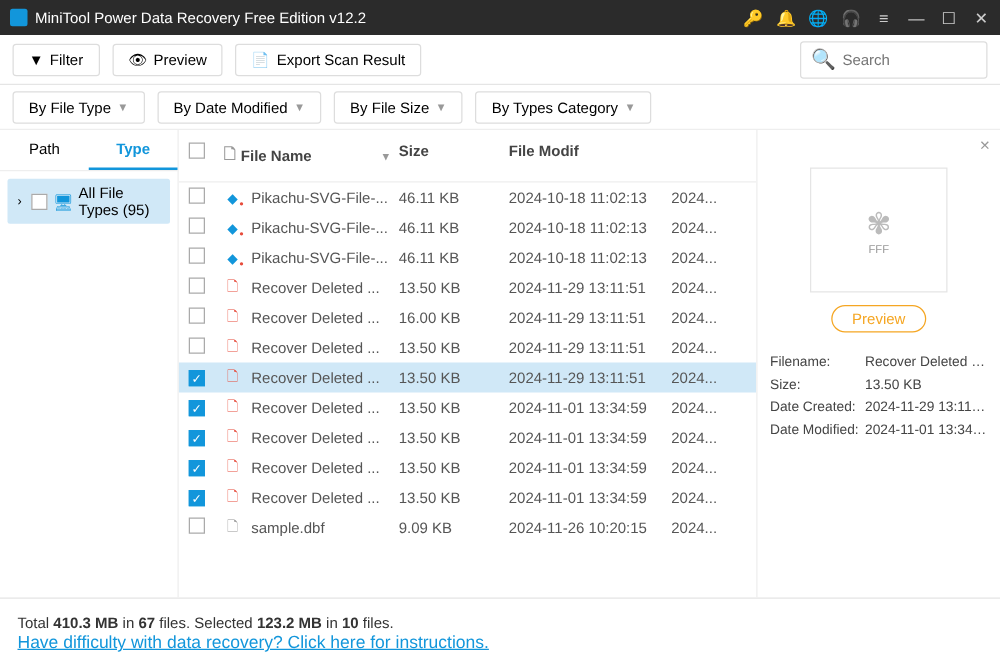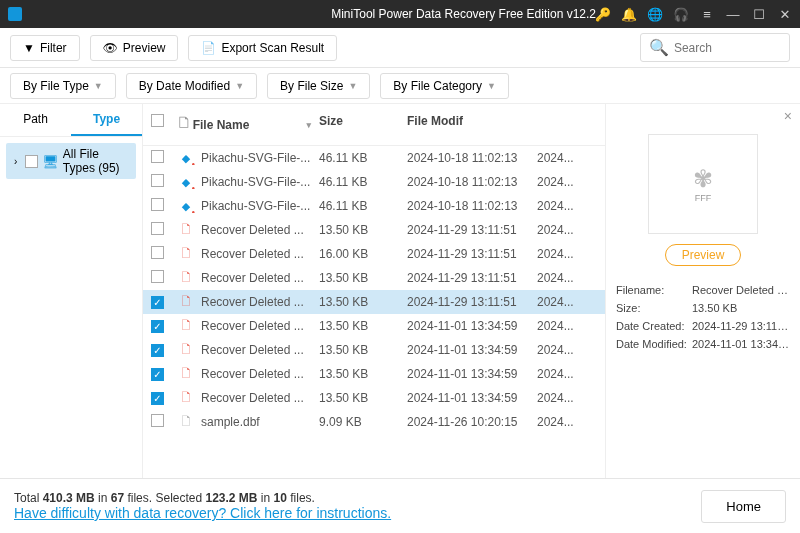--- a/index.html
+++ b/index.html
@@ -1,17 +1,17 @@
 <!DOCTYPE html>
 <html><head>
 <meta charset="utf-8">
 <style>
 * { margin: 0; padding: 0; box-sizing: border-box; font-family: -apple-system, "Segoe UI", Arial, sans-serif; }
 body { width: 800px; height: 533px; background: #f5f5f5; overflow: hidden; }
-.titlebar { height: 28px; background: #2b2b2b; color: #fff; display: flex; align-items: center; padding: 0 8px; font-size: 12px; text-align: right; }
+.titlebar { height: 28px; background: #2b2b2b; color: #fff; display: flex; align-items: center; padding: 0 8px; font-size: 12px; }
 .titlebar .logo { width: 14px; height: 14px; background: #1296db; border-radius: 2px; margin-right: 6px; }
 .titlebar .title { flex: 1; font-weight: 500; }
 .titlebar .tb-icons { display: flex; gap: 12px; align-items: center; }
 .titlebar .tb-icons span { display: inline-flex; width: 14px; height: 14px; align-items: center; justify-content: center; font-size: 13px; color: #ccc; cursor: pointer; }
 .titlebar .key { color: #f0c040; }
 .toolbar { height: 40px; background: #fff; border-bottom: 1px solid #e5e5e5; display: flex; align-items: center; padding: 0 10px; gap: 10px; }
 .btn { border: 1px solid #ddd; background: #fff; border-radius: 3px; padding: 5px 12px; font-size: 12px; display: inline-flex; align-items: center; gap: 5px; cursor: pointer; }
 .btn-primary { background: #1296db; color: #fff; border-color: #1296db; font-weight: 600; }
 .btn-highlight { outline: 2px solid #e74c3c; outline-offset: 0; }
 .search { margin-left: auto; display: flex; align-items: center; border: 1px solid #ddd; border-radius: 3px; padding: 4px 8px; width: 150px; }
@@ -101,21 +101,21 @@
     </button>
   <button class="btn">
       <span>By Date Modified</span> 
       <span style="font-size:9px;color:#999">▼</span>
     </button>
   <button class="btn">
       <span>By File Size</span> 
       <span style="font-size:9px;color:#999">▼</span>
     </button>
   <button class="btn">
-      <span>By File Category</span> 
+      <span>By Types Category</span> 
       <span style="font-size:9px;color:#999">▼</span>
     </button>
 </div>
 
 <div class="content">
   <div class="sidebar">
     <div class="tabs">
       <div class="tab">Path</div>
       <div class="tab active">Type</div>
     </div>
@@ -288,15 +288,14 @@
 
 <div class="footer">
   <div class="info">
     <div>
       <span>Total </span><b>410.3 MB</b><span> in </span><b>67</b><span> files.</span>
       <span>  Selected </span><b>123.2 MB</b><span> in </span><b>10</b><span> files.</span>
     </div>
     <a href="#">Have difficulty with data recovery? Click here for instructions.</a>
   </div>
   <div class="actions">
-    <button class="btn">Home</button>
   </div>
 </div>
 
 </body></html>

